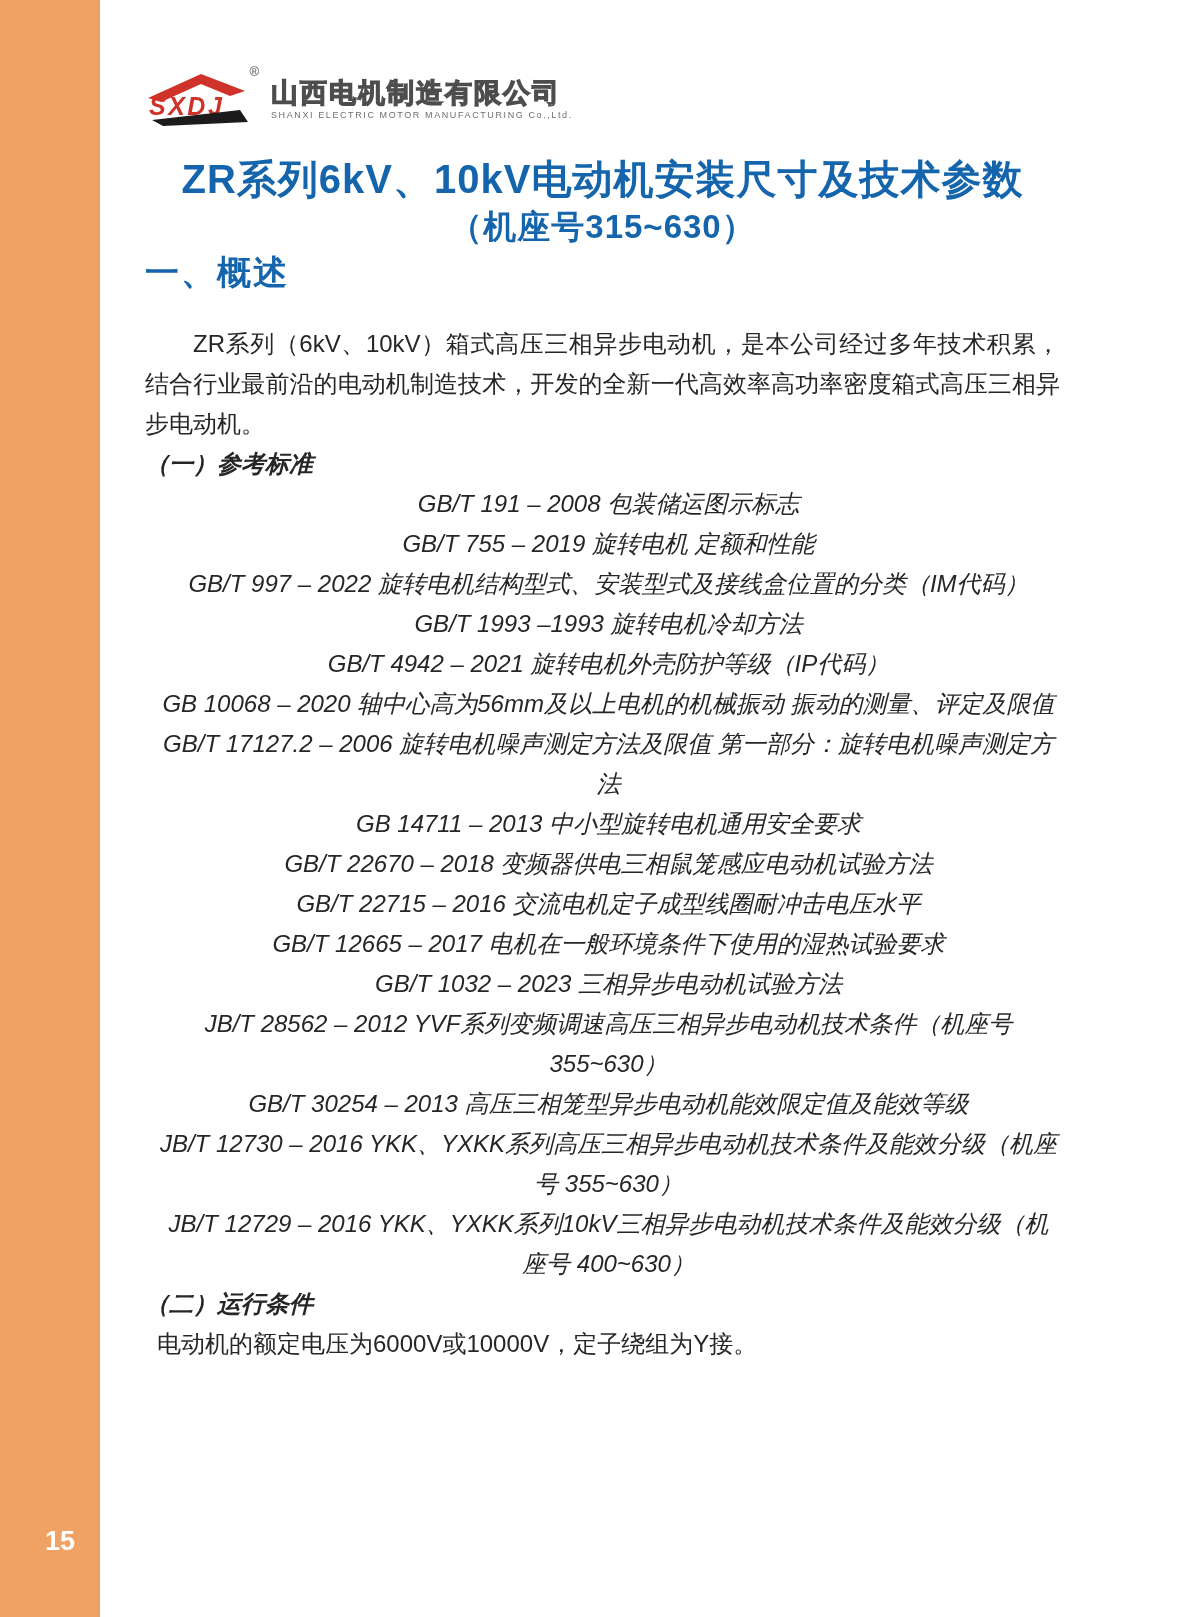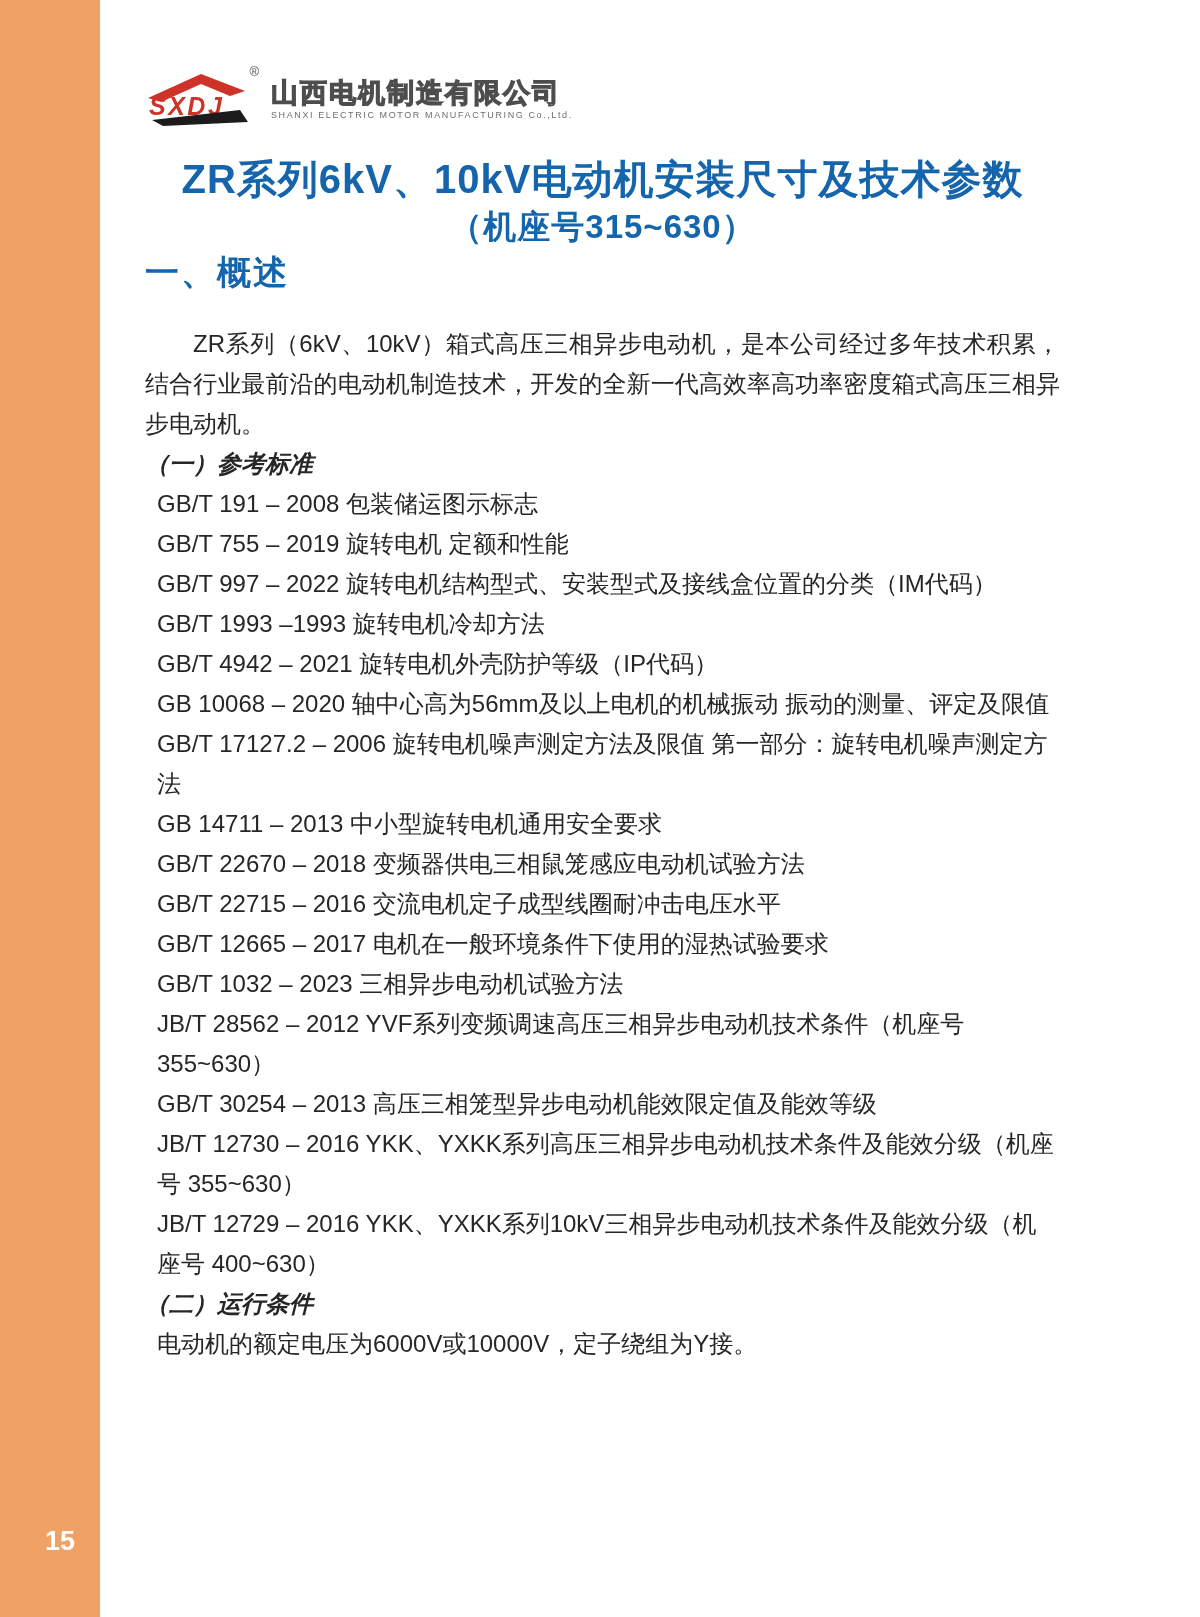--- a/index.html
+++ b/index.html
@@ -56,21 +56,21 @@
   .doc-title .t2 { font-size:33px; line-height:46px; letter-spacing:1px; }
   
   .overview-heading {
     color:#1565ad; font-weight:bold;
     font-size:34px; line-height:44px; letter-spacing:2px;
   }
   .body-block { margin-top:30px; font-size:24px; line-height:40px; }
   .para { text-align:justify; text-indent:2em; }
   .sub-heading { font-weight:bold;font-style:italic; }
   .std-list { padding-left:12px; }
-  .std-item { text-align:left; }
+  .std-item { text-align:center;font-style:italic; }
   .op-text { padding-left:12px; }
 </style>
 </head>
 <body>
 
 <div class="sidebar"></div>
 <div class="page-number">15</div>
 
 <div class="content">
 

